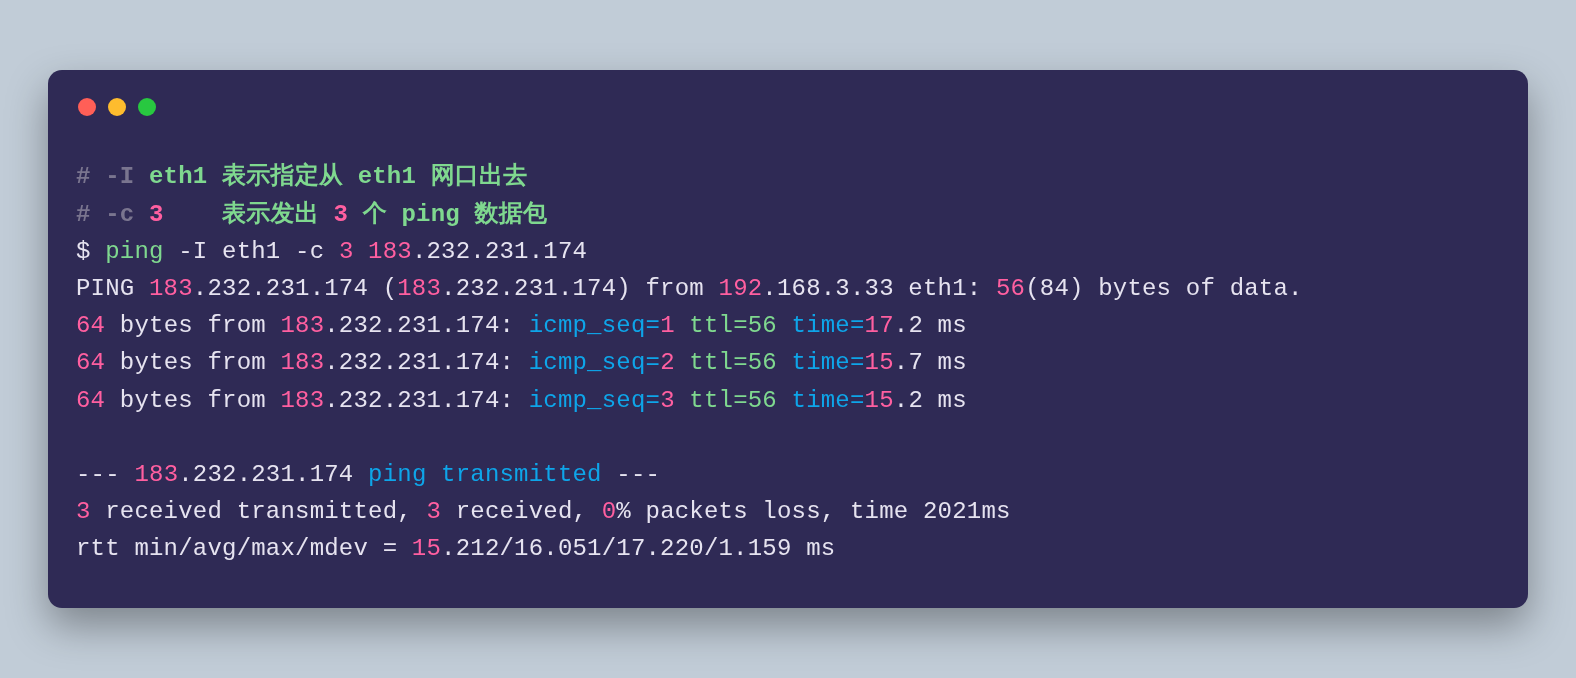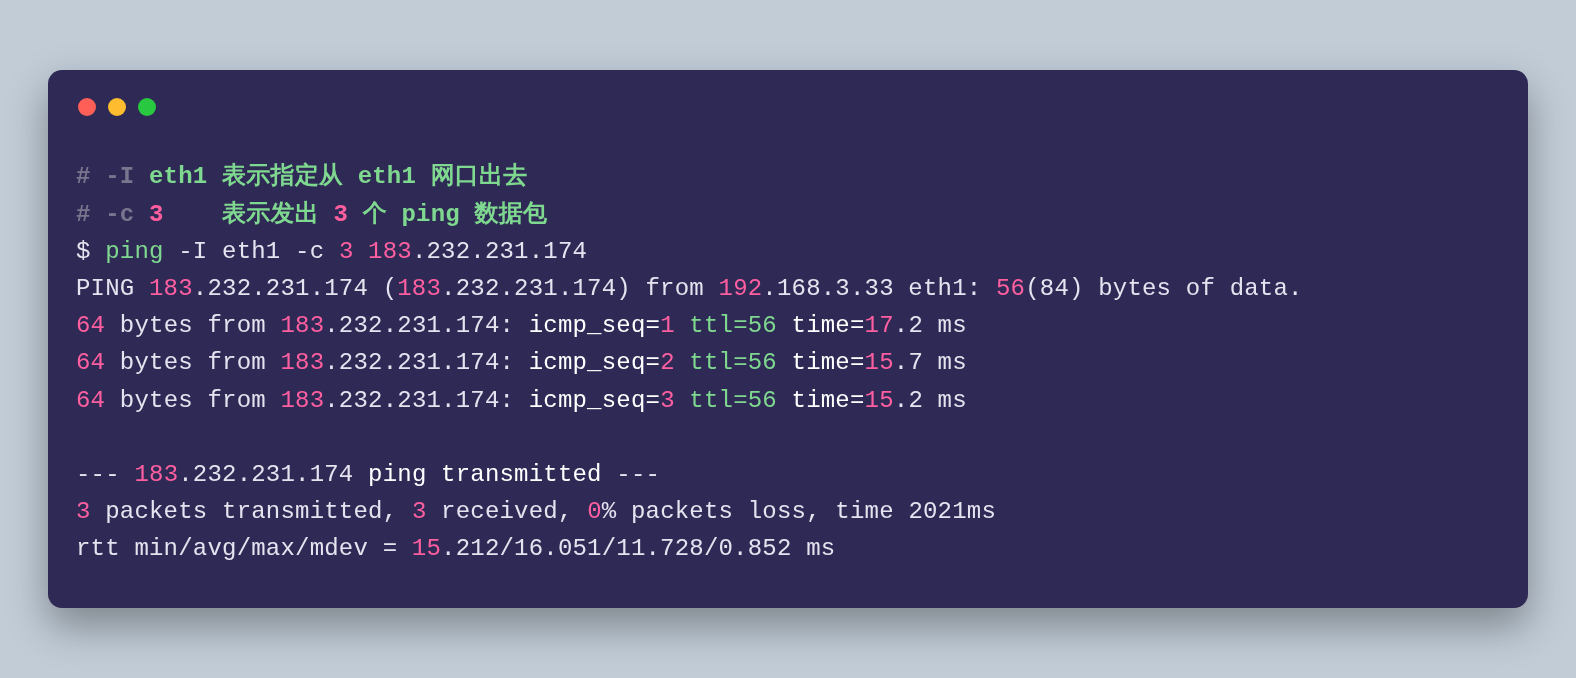--- a/index.html
+++ b/index.html
@@ -39,36 +39,36 @@
     line-height: 1.55;
     white-space: pre;
     color: #e6e3f0;
     letter-spacing: 0.2px;
   }
 
   .c-comment { color: #7a758f; font-weight: bold; }      
   .c-green   { color: #7fd88f; }      
   .c-white   { color: #e6e3f0; }
   .c-magenta { color: #ff5fa0; }      
-  .c-cyan    { color: #ffffff; }
+  .c-cyan    { color: #0ea5e9; }
 </style>
 </head>
 <body>
 
 <div class="terminal">
   <div class="titlebar">
     <div class="dot red"></div>
     <div class="dot yellow"></div>
     <div class="dot green"></div>
   </div>
 
   <div class="content"><span class="c-comment"><span># -I </span><span class="c-green">eth1</span><span class="c-green"> 表示指定从 eth1 网口出去</span></span>
 <span class="c-comment"><span># -c </span><span class="c-magenta">3</span><span>    </span><span class="c-green">表示发出 </span><span class="c-magenta">3</span><span class="c-green"> 个 </span><span class="c-green">ping</span><span class="c-green"> 数据包</span></span>
 <span><span class="c-white">$ </span><span class="c-green">ping </span><span class="c-white">-I </span><span class="c-white">eth1 </span><span class="c-white">-c </span><span class="c-magenta">3 </span><span class="c-magenta">183</span><span class="c-white">.232.231.174</span></span>
 <span><span class="c-white">PING </span><span class="c-magenta">183</span><span class="c-white">.232.231.174 (</span><span class="c-magenta">183</span><span class="c-white">.232.231.174) from </span><span class="c-magenta">192</span><span class="c-white">.168.3.33 eth1: </span><span class="c-magenta">56</span><span class="c-white">(84) bytes of data.</span></span>
 <span><span class="c-magenta">64</span><span class="c-white"> bytes from </span><span class="c-magenta">183</span><span class="c-white">.232.231.174: </span><span class="c-cyan">icmp_seq=</span><span class="c-magenta">1 </span><span class="c-green">ttl=56 </span><span class="c-cyan">time=</span><span class="c-magenta">17</span><span class="c-white">.2 ms</span></span>
 <span><span class="c-magenta">64</span><span class="c-white"> bytes from </span><span class="c-magenta">183</span><span class="c-white">.232.231.174: </span><span class="c-cyan">icmp_seq=</span><span class="c-magenta">2 </span><span class="c-green">ttl=56 </span><span class="c-cyan">time=</span><span class="c-magenta">15</span><span class="c-white">.7 ms</span></span>
 <span><span class="c-magenta">64</span><span class="c-white"> bytes from </span><span class="c-magenta">183</span><span class="c-white">.232.231.174: </span><span class="c-cyan">icmp_seq=</span><span class="c-magenta">3 </span><span class="c-green">ttl=56 </span><span class="c-cyan">time=</span><span class="c-magenta">15</span><span class="c-white">.2 ms</span></span>
 
 <span><span class="c-white">--- </span><span class="c-magenta">183</span><span class="c-white">.232.231.174 </span><span class="c-cyan">ping transmitted </span><span class="c-white">---</span></span>
-<span><span class="c-magenta">3</span><span class="c-white"> packets transmitted, </span><span class="c-magenta">3</span><span class="c-white"> received, </span><span class="c-magenta">0</span><span class="c-white">% packets loss, time 2021ms</span></span>
-<span><span class="c-white">rtt min/avg/max/mdev = </span><span class="c-magenta">15</span><span class="c-white">.212/16.051/11.728/0.852 ms</span></span></div>
+<span><span class="c-magenta">3</span><span class="c-white"> received transmitted, </span><span class="c-magenta">3</span><span class="c-white"> received, </span><span class="c-magenta">0</span><span class="c-white">% packets loss, time 2021ms</span></span>
+<span><span class="c-white">rtt min/avg/max/mdev = </span><span class="c-magenta">15</span><span class="c-white">.212/16.051/17.220/1.159 ms</span></span></div>
 </div>
 
 </body></html>

